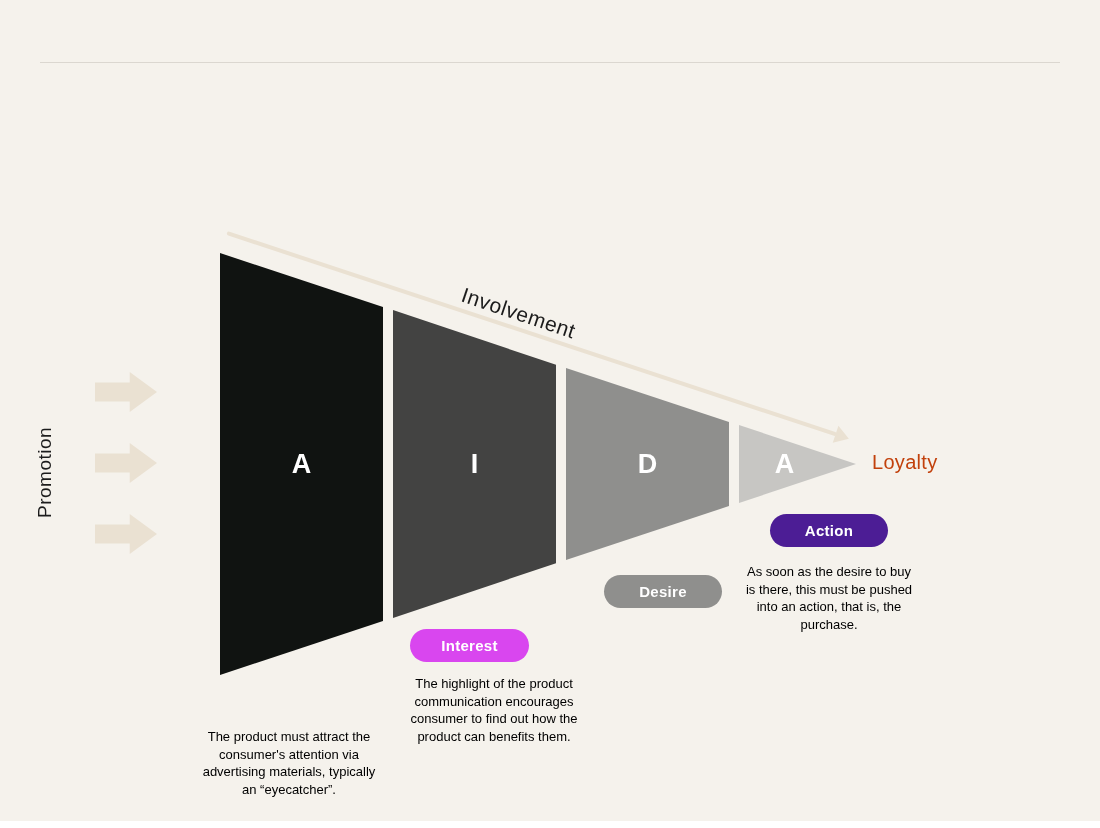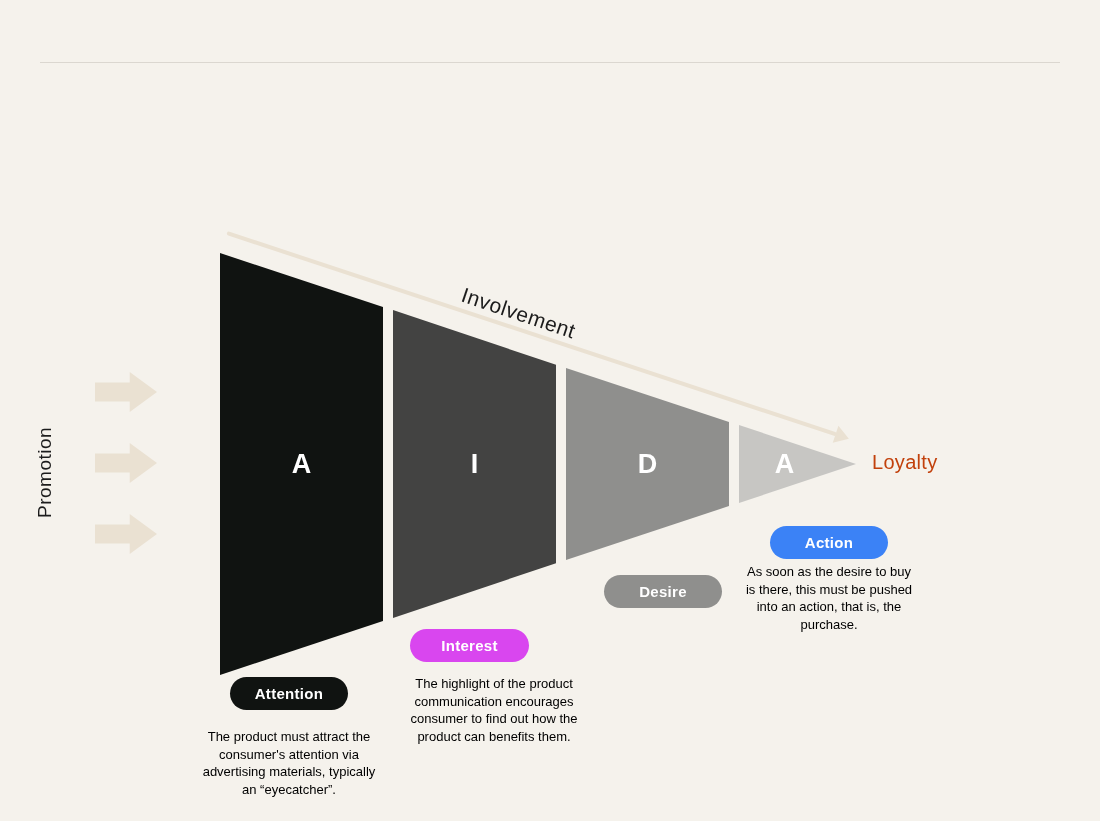--- a/index.html
+++ b/index.html
@@ -177,34 +177,31 @@
   </div>
   <div class="seg seg3" style="background-color: rgb(143, 143, 141);">
     <span class="seg-letter">D</span>
   </div>
   <div class="seg seg4" style="background-color: rgb(199, 198, 195);">
     <span class="seg-letter">A</span>
   </div>
 
   <div class="loyalty">Loyalty</div>
 
-  <div class="pill pill1" style="background-color: rgb(16, 19, 17);">
-    <span>Attention</span>
-  </div>
   <p class="caption cap1">The product must attract the consumer's attention via advertising materials, typically an “eyecatcher”.</p>
 
   <div class="pill pill2" style="background-color: #d946ef;">
     <span>Interest</span>
   </div>
   <p class="caption cap2">The highlight of the product communication encourages consumer to find out how the product can benefits them.</p>
 
   <div class="pill pill3" style="background-color: rgb(143, 143, 141);">
     <span>Desire</span>
   </div>
 
-  <div class="pill pill4" style="background-color: #3b82f6; margin-top: 12px;">
+  <div class="pill pill4" style="background-color: #4c1d95;">
     <span>Action</span>
   </div>
   <p class="caption cap4">As soon as the desire to buy is there, this must be pushed into an action, that is, the purchase.</p>
 
   <div class="bottom-strip"></div>
 
 </div>
 
 </body></html>

